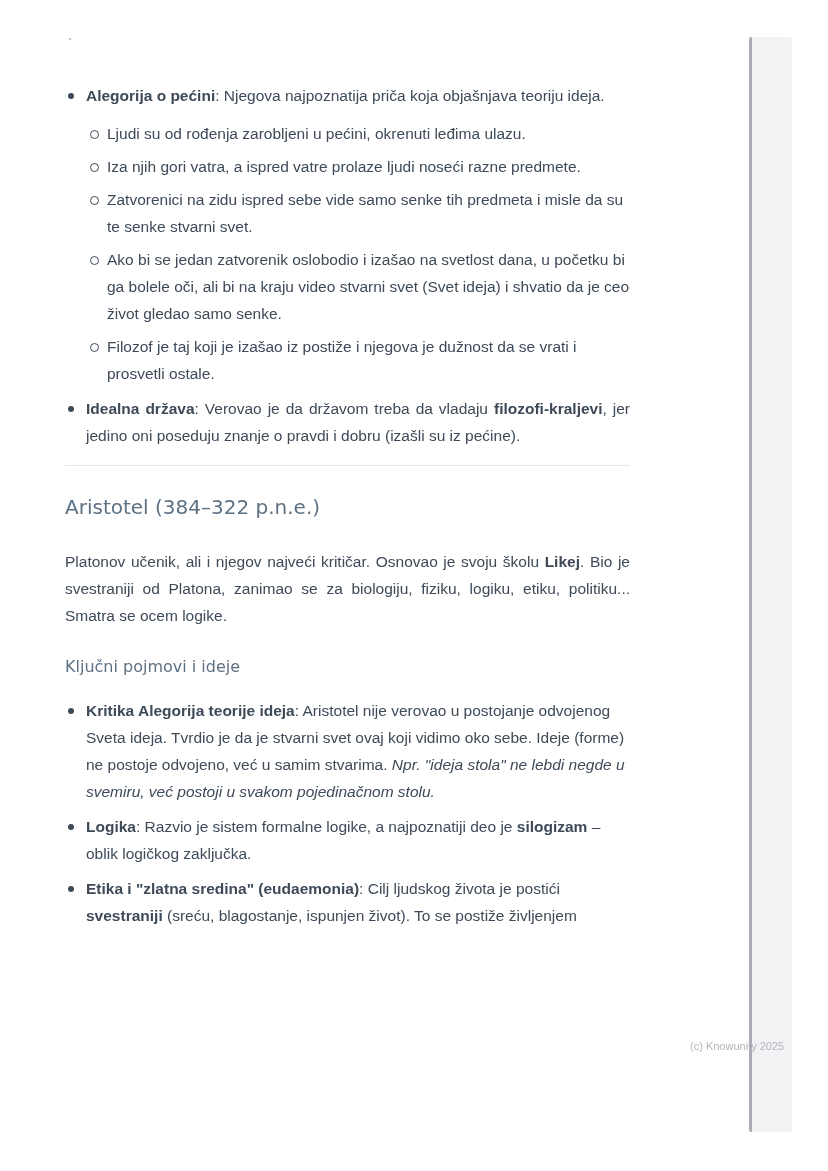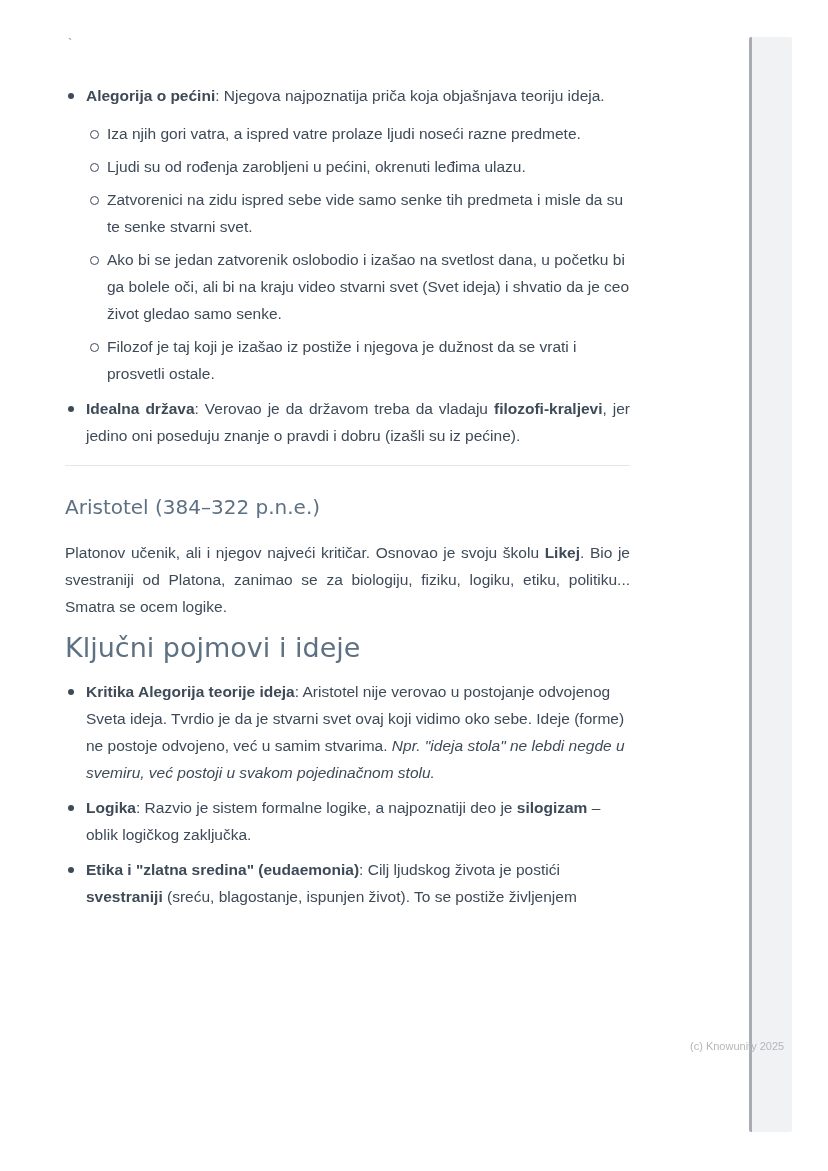--- a/index.html
+++ b/index.html
@@ -29,22 +29,22 @@
   .lv2 > li{margin-bottom:6px;}
   .lv3{margin-top:3px;}
   .lv3 > li{margin-bottom:12px;}
   .justify{text-align:justify;}
   .seg-b{font-weight:700;}
   .seg-i{font-style:italic;}
   .ital{font-style:italic;}
   hr.section-divider{border:none; border-top:1px solid var(--divider); margin:16px 0 0 0;}
   h2.sec{margin-top:24px; font-size:20px; line-height:34px; font-weight:400;
     color:var(--heading); font-family:"DejaVu Sans","Liberation Sans",sans-serif;}
-  p.intro{margin-top:15px;}
-  h3.subsec{margin-top:14px; font-size:27px; line-height:28px; font-weight:400;
+  p.intro{margin-top:24px;}
+  h3.subsec{margin-top:24px; font-size:16px; line-height:28px; font-weight:400;
     color:var(--heading); font-family:"DejaVu Sans","Liberation Sans",sans-serif;}
   ul.second{margin-top:16px;}
   .kritika{margin-bottom:3px;}
   
   .scroll-strip{position:absolute; left:749px; top:37px; width:43px; height:1095px;
     background:var(--scrollbar-track); border-left:3px solid var(--scrollbar-edge);
     border-radius:2px; z-index:1;}
   .watermark{position:absolute; left:690px; top:1040px; font-size:11px;
     color:var(--watermark); z-index:2; white-space:nowrap;}
 </style>
@@ -54,22 +54,22 @@
 <div class="page">
 
   <span class="stray">`</span>
 
   <div class="content">
 
     <ul class="lv1">
       <li>
         <div class="justify"><span class="seg-b">Alegorija o pećini</span><span>: Njegova najpoznatija priča koja objašnjava teoriju ideja.</span></div>
         <ul class="lv2">
+          <li><span>Ljudi su od rođenja zarobljeni u pećini, okrenuti leđima ulazu.</span></li>
           <li><span>Iza njih gori vatra, a ispred vatre prolaze ljudi noseći razne predmete.</span></li>
-          <li><span>Ljudi su od rođenja zarobljeni u pećini, okrenuti leđima ulazu.</span></li>
           <li><span>Zatvorenici na zidu ispred sebe vide samo senke tih predmeta i misle da su te senke stvarni svet.</span></li>
           <li><span>Ako bi se jedan zatvorenik oslobodio i izašao na svetlost dana, u početku bi ga bolele oči, ali bi na kraju video stvarni svet (Svet ideja) i shvatio da je ceo život gledao samo senke.</span></li>
           <li><span>Filozof je taj koji je izašao iz postiže i njegova je dužnost da se vrati i prosvetli ostale.</span></li>
         </ul>
       </li>
       <li>
         <div class="justify"><span class="seg-b">Idealna država</span><span>: Verovao je da državom treba da vladaju </span><span class="seg-b">filozofi-kraljevi</span><span>, jer jedino oni poseduju znanje o pravdi i dobru (izašli su iz pećine).</span></div>
       </li>
     </ul>
 

